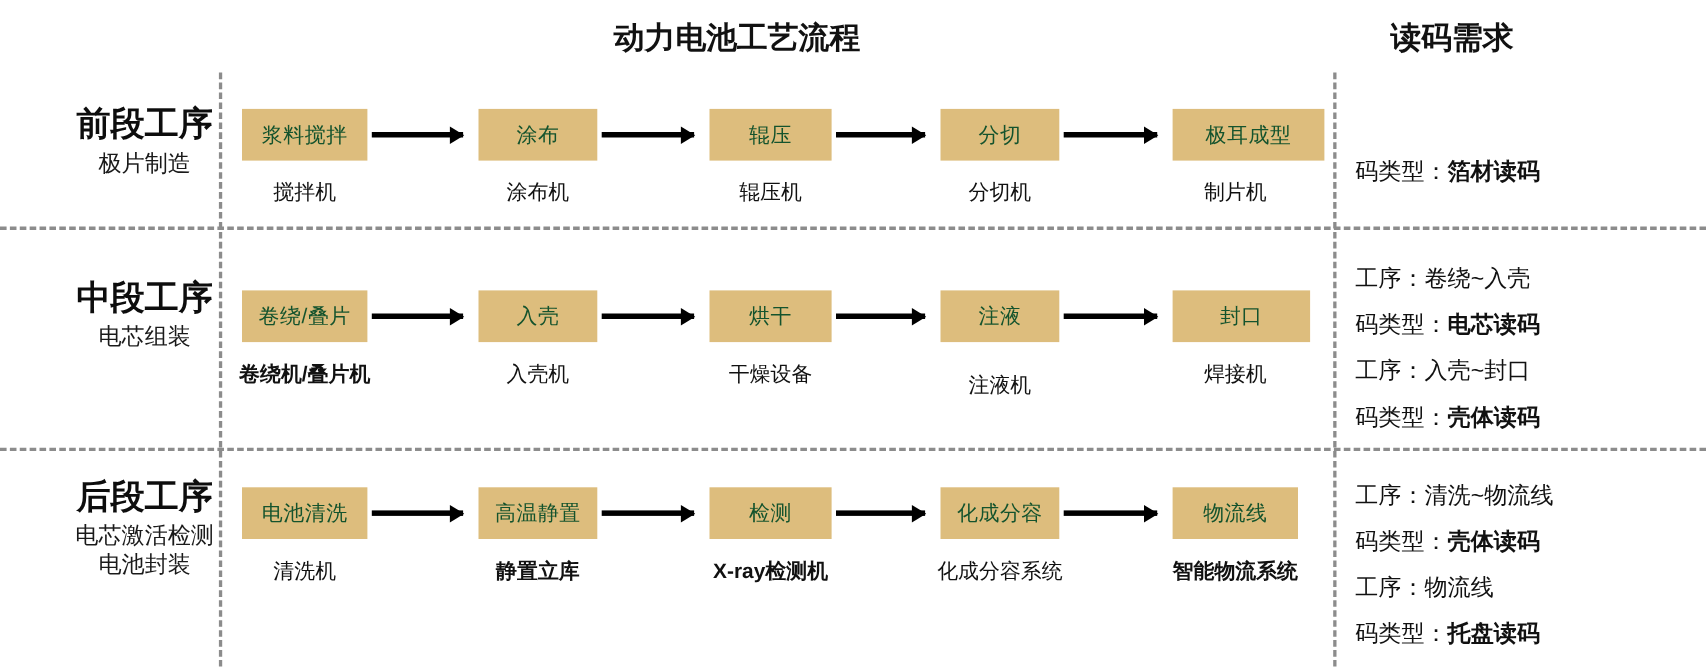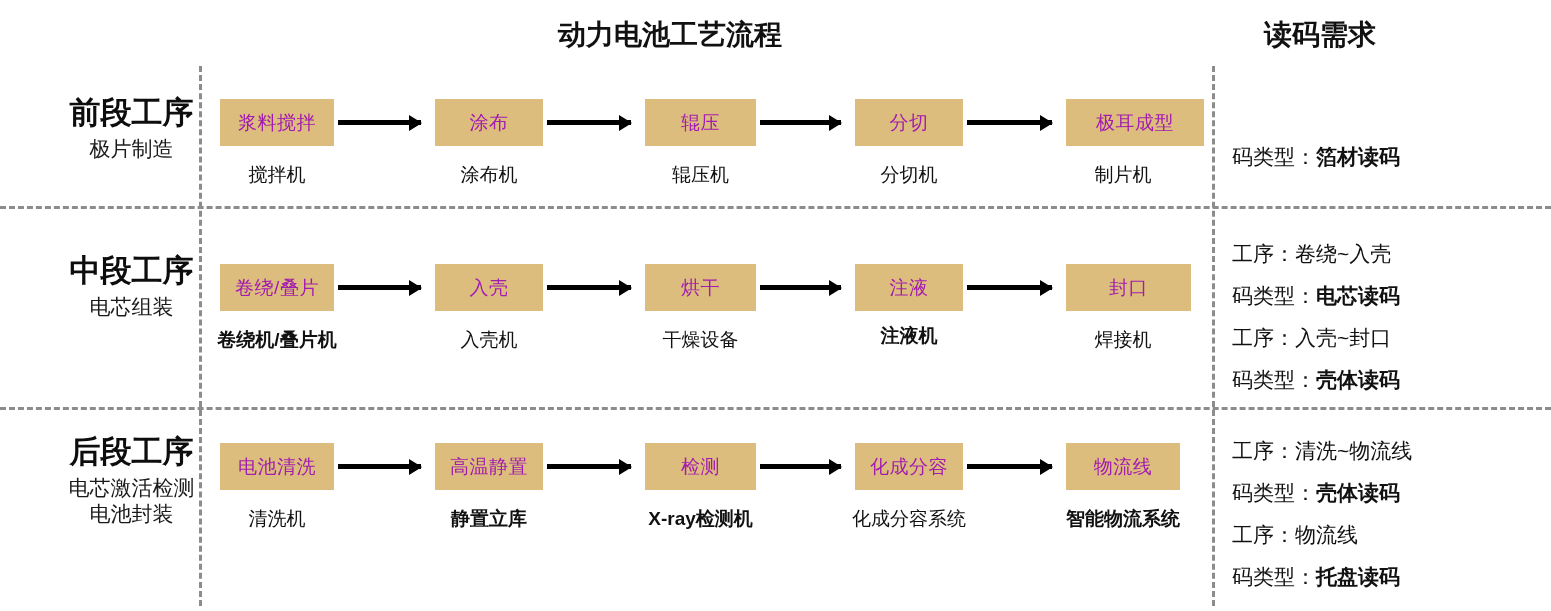--- a/index.html
+++ b/index.html
@@ -76,21 +76,21 @@
   
   .proc{
     position:absolute;
     height:47px;
     background:#ddbd7d;
     display:flex;
     align-items:center;
     justify-content:center;
   }
   .proc-label{
-    color:#a21caf;
+    color:#14532d;
     font-size:19px;
     font-weight:normal;
     white-space:nowrap;
     letter-spacing:.5px;
   }
   .equip{
     position:absolute;
     text-align:center;
     font-size:19px;
     color:#111111;
@@ -186,21 +186,21 @@
       <div class="equip" style="left: 369px; width: 240px; top: 118px;">入壳机</div>
       <div class="arrow" style="left: 547px; width: 84px; top: 76px;"></div>
       <div class="proc" style="left: 645px; width: 111px; top: 55px;">
         <span class="proc-label">烘干</span>
       </div>
       <div class="equip" style="left: 580.5px; width: 240px; top: 118px;">干燥设备</div>
       <div class="arrow" style="left: 760px; width: 81px; top: 76px;"></div>
       <div class="proc" style="left: 855px; width: 108px; top: 55px;">
         <span class="proc-label">注液</span>
       </div>
-      <div class="equip" style="left: 789px; width: 240px; top: 114px; font-weight: bold;">注液机</div>
+      <div class="equip" style="left: 789px; width: 240px; top: 128px;">注液机</div>
       <div class="arrow" style="left: 967px; width: 85px; top: 76px;"></div>
       <div class="proc" style="left: 1066px; width: 125px; top: 55px;">
         <span class="proc-label">封口</span>
       </div>
       <div class="equip" style="left: 1003px; width: 240px; top: 118px;">焊接机</div>
     </div>
 
   <div class="row" id="row-2">
     <div class="stage-label">
       <div class="stage-title">后段工序</div>

